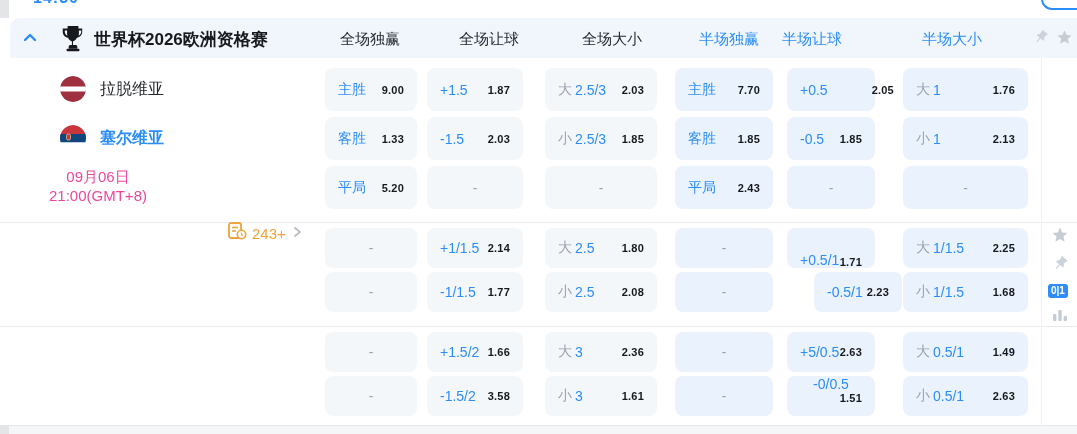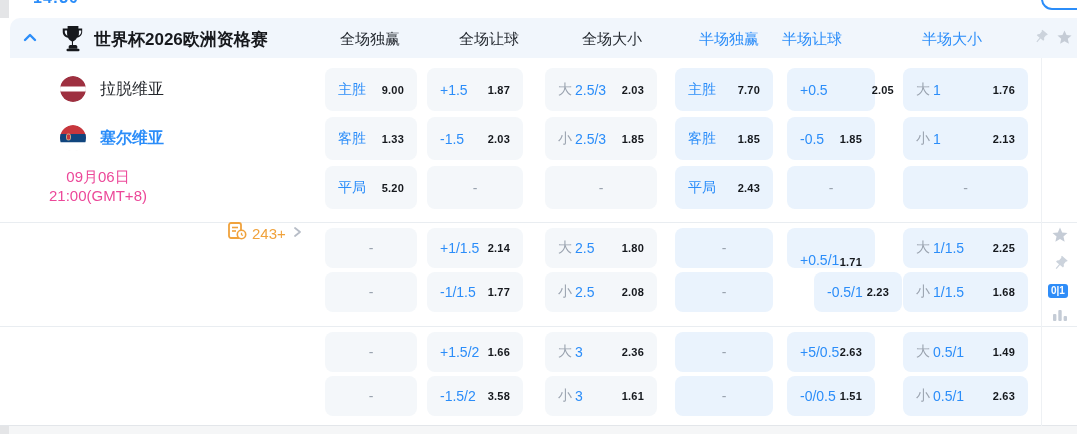--- a/index.html
+++ b/index.html
@@ -292,21 +292,21 @@
         <span class="val">3.58</span>
       </div>
       <div class="cell full" style="left: 545px; width: 112px; top: 376px; height: 40px;">
         <span class="pre">小</span>
         <span class="lbl">3</span>
         <span class="val">1.61</span>
       </div>
       <div class="cell half" style="left: 675px; width: 98px; top: 376px; height: 40px;">
         <span class="dash">-</span>
       </div>
-      <div class="cell half" style="left: 787px; width: 88px; top: 376px; height: 40px;">
+      <div class="cell half" style="left: 787px; width: 88px; top: 376px; height: 40px; flex-direction: column;">
         <span class="lbl">-0/0.5</span>
         <span class="val">1.51</span>
       </div>
       <div class="cell half" style="left: 903px; width: 125px; top: 376px; height: 40px;">
         <span class="pre">小</span>
         <span class="lbl">0.5/1</span>
         <span class="val">2.63</span>
       </div>
     </div>
 

